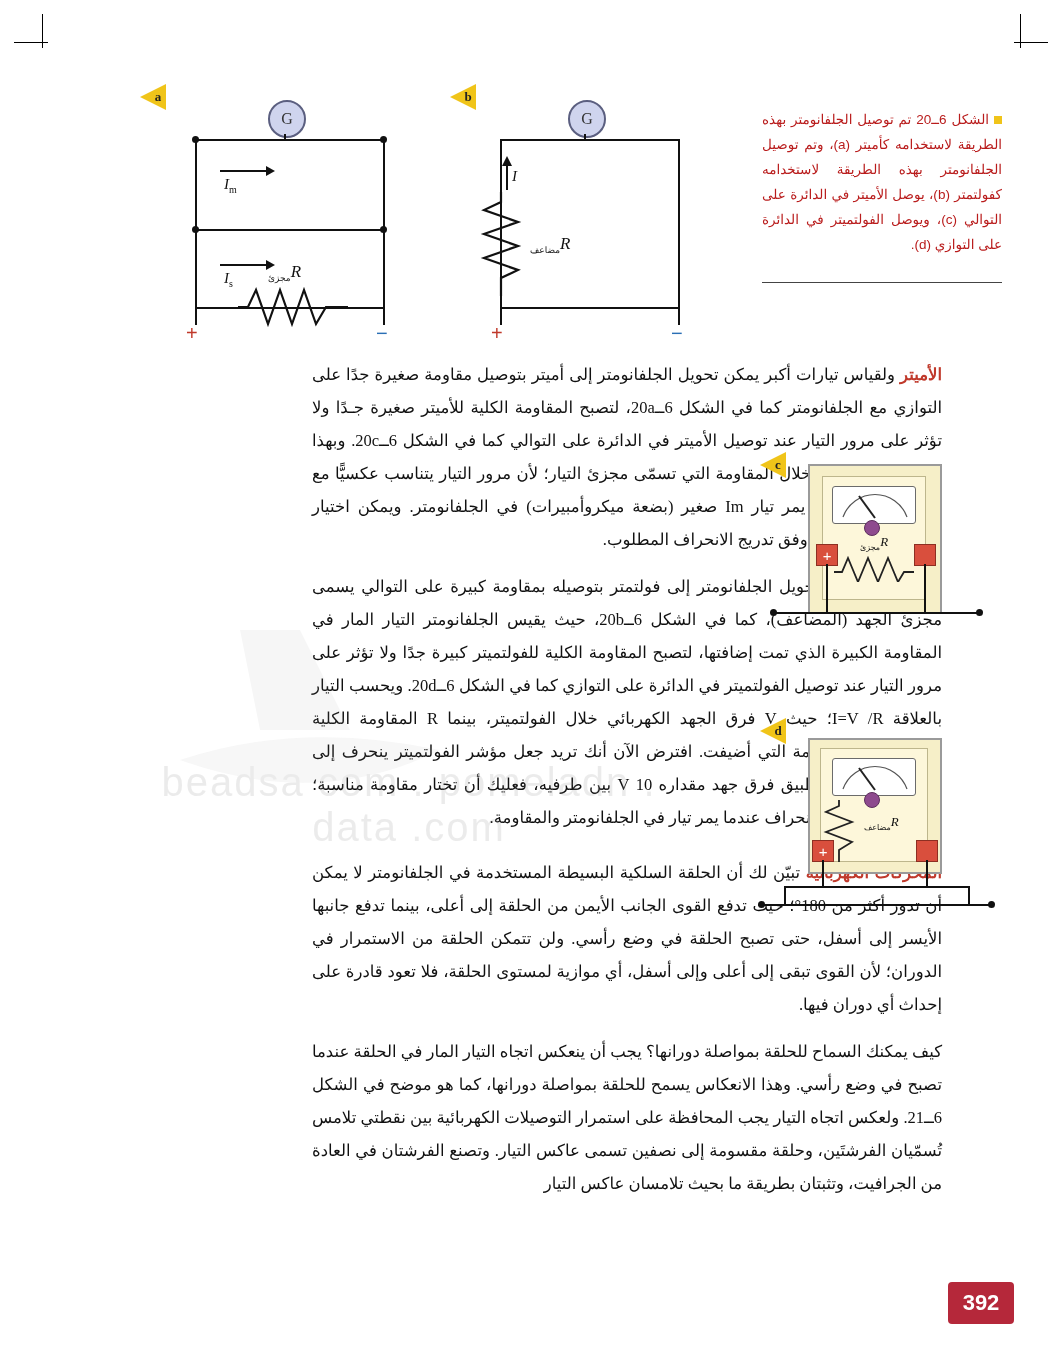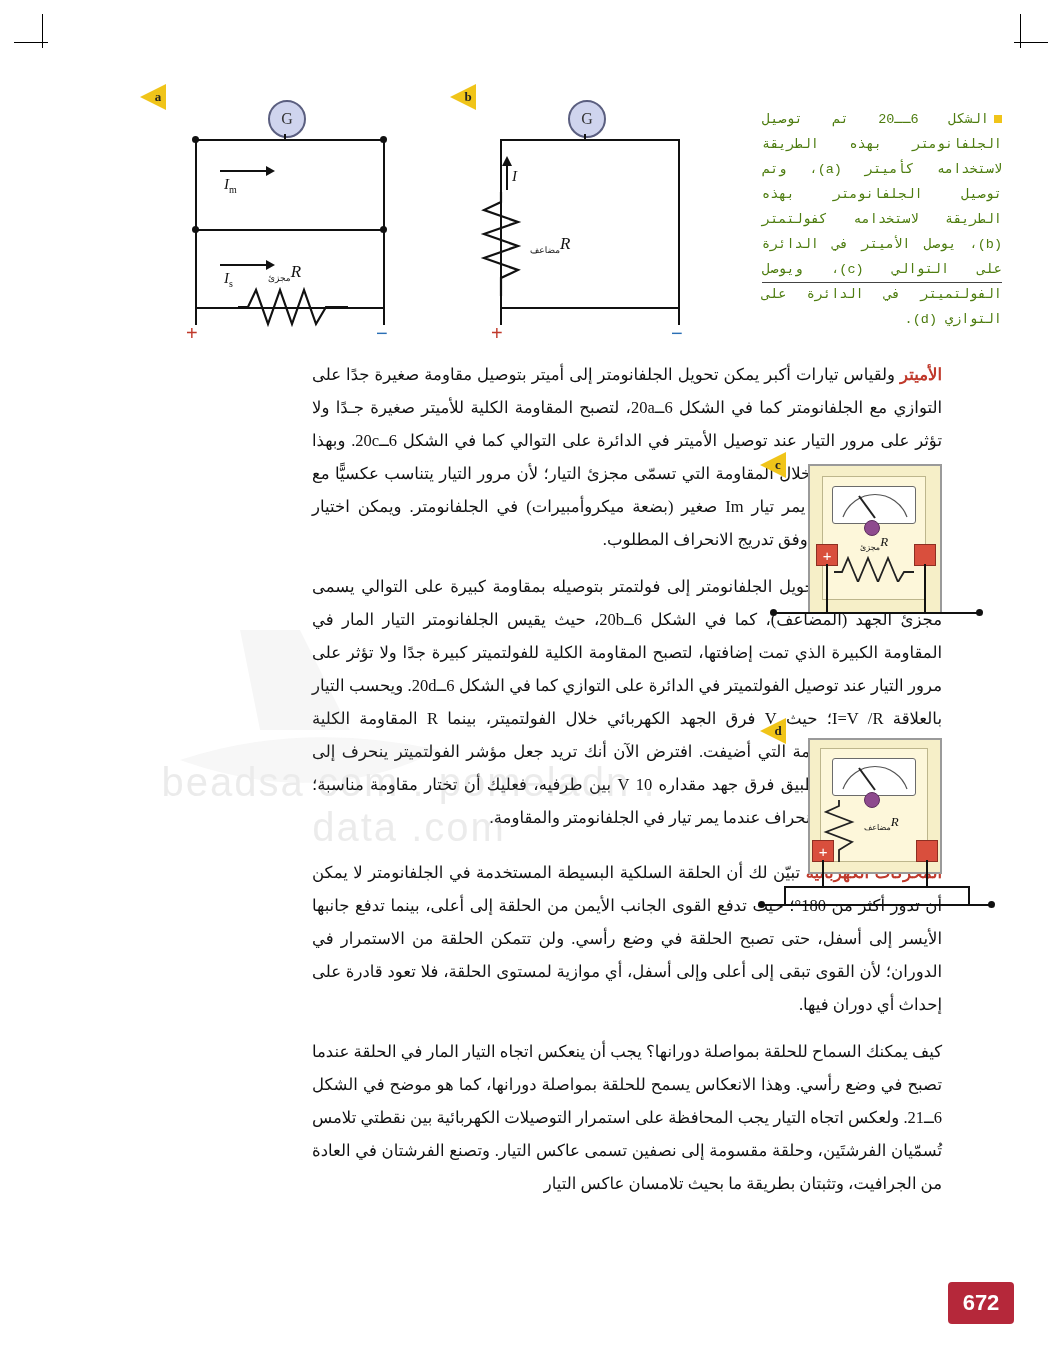--- a/index.html
+++ b/index.html
@@ -49,22 +49,22 @@
   .arrowline{position:absolute;height:2px;background:#111;}
   .arrowhead{position:absolute;width:0;height:0;border-top:5px solid transparent;
     border-bottom:5px solid transparent;border-left:9px solid #111;}
 
   
   svg.res{position:absolute;}
 
   
   .caption{
     position:absolute;right:60px;top:108px;width:240px;
-    font-family:Liberation Mono, monospace;font-size:13.5px;line-height:1.85;
-    color:#4d7c0f;text-align:justify;direction:rtl;
+    font-family:Liberation Sans, sans-serif;font-size:13.5px;line-height:1.85;
+    color:#b91c1c;text-align:justify;direction:rtl;
   }
   .caption .sq{display:inline-block;width:8px;height:8px;background:#F0C419;margin-left:5px;}
   .caption-rule{position:absolute;right:60px;top:282px;width:240px;height:1px;background:#444;}
 
   
   .body{
     position:absolute;right:120px;top:358px;width:630px;
     direction:rtl;text-align:justify;
     font-family:"Liberation Serif",serif;font-size:16.5px;line-height:2.0;color:#111;
   }
@@ -294,16 +294,16 @@
 
   <div class="wm">
     <svg width="560" height="230">
       <path d="M120 20 L180 20 L230 120 L140 120 Z" fill="#9a9a9a" opacity=".5"></path>
       <path d="M60 150 q120 -40 260 -10 q-120 60 -260 10 Z" fill="#8a8a8a" opacity=".45"></path>
     </svg>
     <div class="txt">beadsa   com   .  pomeladn  . data .com</div>
   </div>
 
   <div class="pagenum">
-    <span>672</span>
+    <span>392</span>
   </div>
 
 </div>
 
 </body></html>

